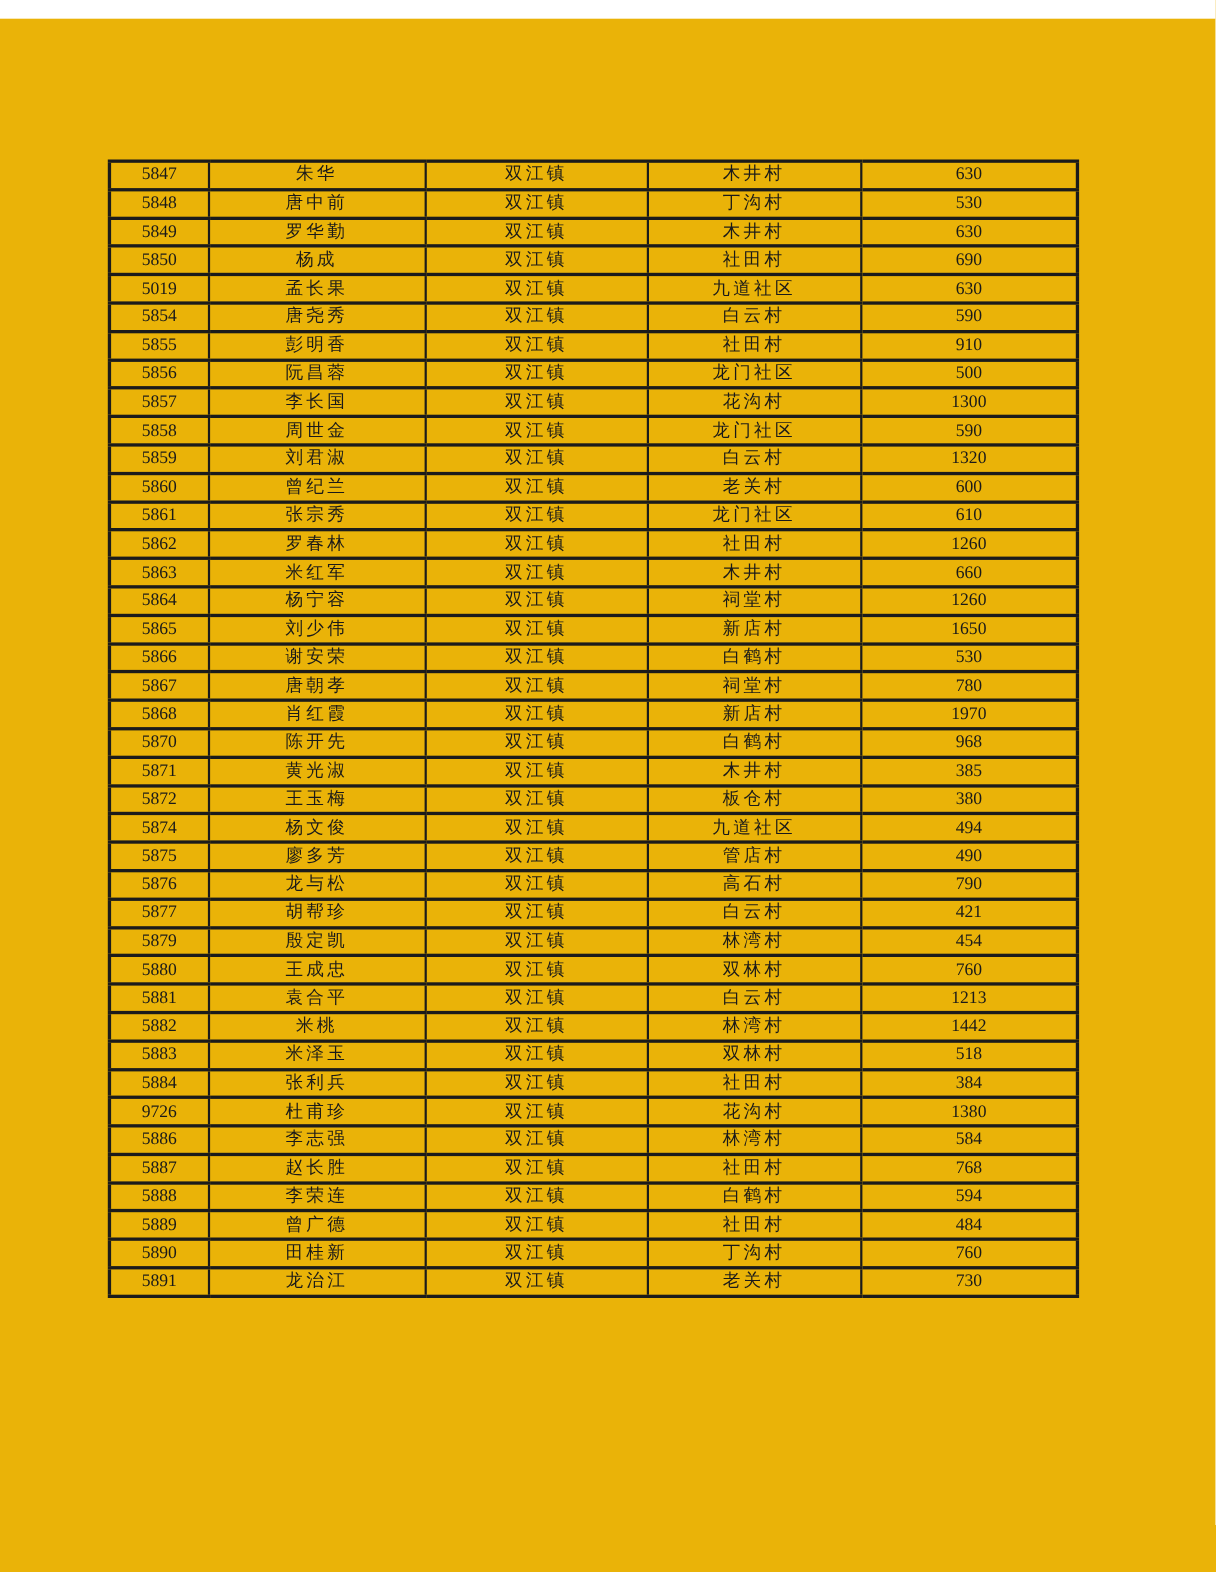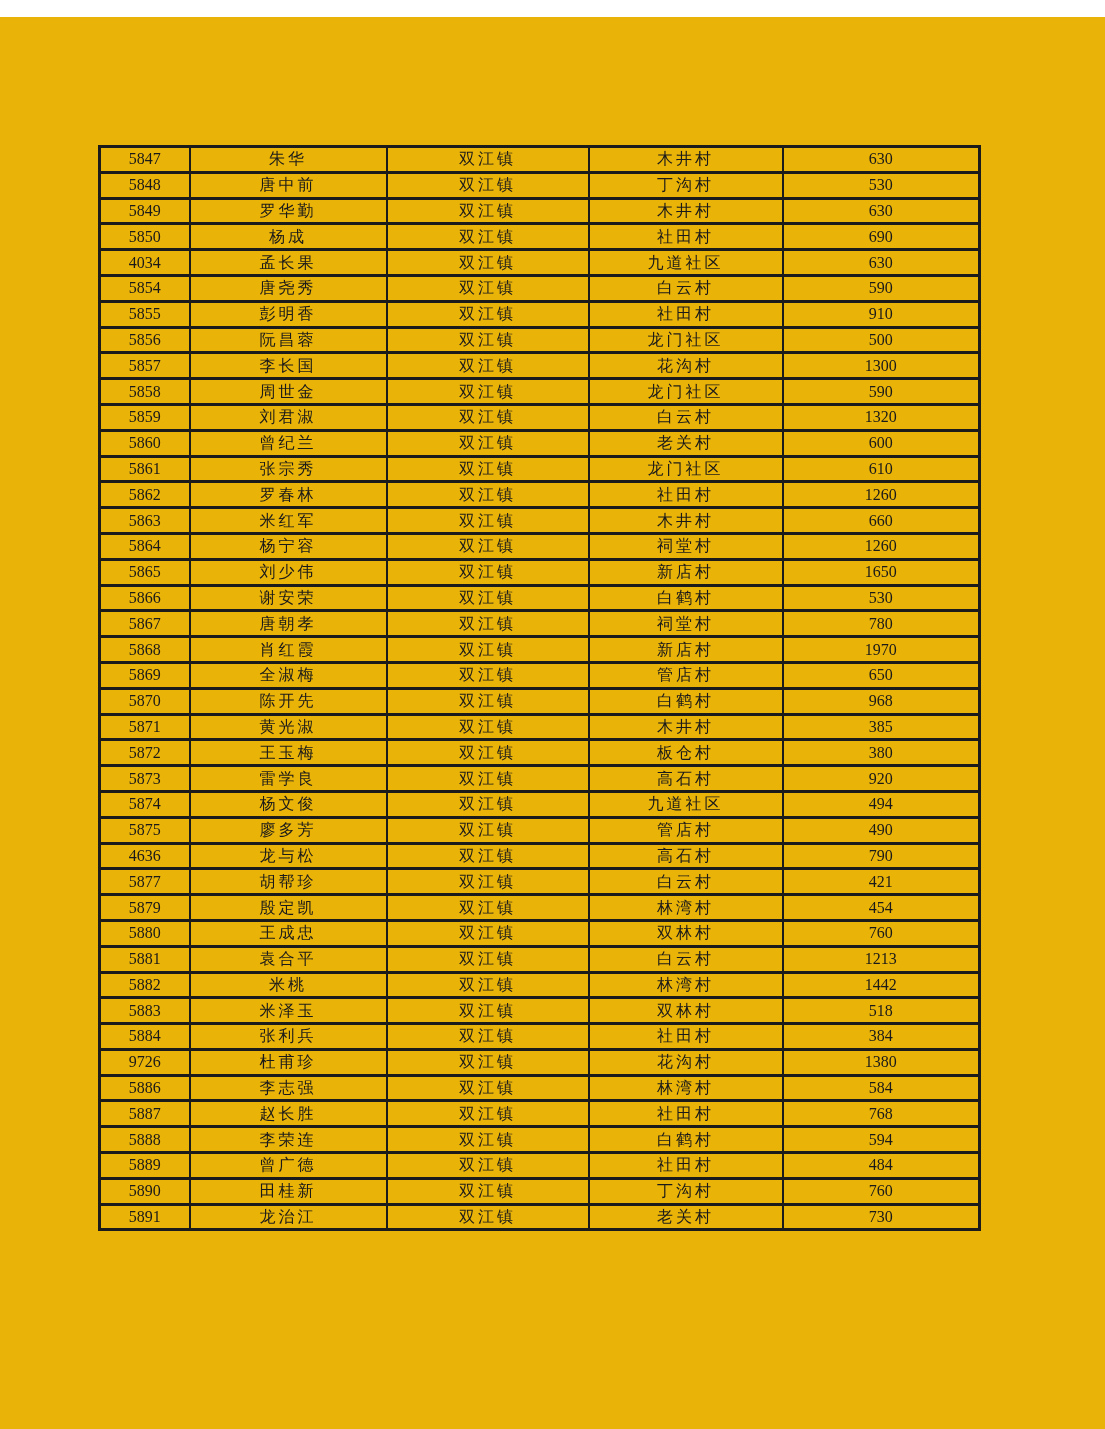--- a/index.html
+++ b/index.html
@@ -96,21 +96,21 @@
           <td class="num">630</td>
         </tr>
         <tr>
           <td class="num">5850</td>
           <td class="cjk">杨成</td>
           <td class="cjk">双江镇</td>
           <td class="cjk">社田村</td>
           <td class="num">690</td>
         </tr>
         <tr>
-          <td class="num">4034</td>
+          <td class="num">5019</td>
           <td class="cjk">孟长果</td>
           <td class="cjk">双江镇</td>
           <td class="cjk">九道社区</td>
           <td class="num">630</td>
         </tr>
         <tr>
           <td class="num">5854</td>
           <td class="cjk">唐尧秀</td>
           <td class="cjk">双江镇</td>
           <td class="cjk">白云村</td>
@@ -208,27 +208,20 @@
           <td class="num">780</td>
         </tr>
         <tr>
           <td class="num">5868</td>
           <td class="cjk">肖红霞</td>
           <td class="cjk">双江镇</td>
           <td class="cjk">新店村</td>
           <td class="num">1970</td>
         </tr>
         <tr>
-          <td class="num">5869</td>
-          <td class="cjk">全淑梅</td>
-          <td class="cjk">双江镇</td>
-          <td class="cjk">管店村</td>
-          <td class="num">650</td>
-        </tr>
-        <tr>
           <td class="num">5870</td>
           <td class="cjk">陈开先</td>
           <td class="cjk">双江镇</td>
           <td class="cjk">白鹤村</td>
           <td class="num">968</td>
         </tr>
         <tr>
           <td class="num">5871</td>
           <td class="cjk">黄光淑</td>
           <td class="cjk">双江镇</td>
@@ -236,42 +229,35 @@
           <td class="num">385</td>
         </tr>
         <tr>
           <td class="num">5872</td>
           <td class="cjk">王玉梅</td>
           <td class="cjk">双江镇</td>
           <td class="cjk">板仓村</td>
           <td class="num">380</td>
         </tr>
         <tr>
-          <td class="num">5873</td>
-          <td class="cjk">雷学良</td>
-          <td class="cjk">双江镇</td>
-          <td class="cjk">高石村</td>
-          <td class="num">920</td>
-        </tr>
-        <tr>
           <td class="num">5874</td>
           <td class="cjk">杨文俊</td>
           <td class="cjk">双江镇</td>
           <td class="cjk">九道社区</td>
           <td class="num">494</td>
         </tr>
         <tr>
           <td class="num">5875</td>
           <td class="cjk">廖多芳</td>
           <td class="cjk">双江镇</td>
           <td class="cjk">管店村</td>
           <td class="num">490</td>
         </tr>
         <tr>
-          <td class="num">4636</td>
+          <td class="num">5876</td>
           <td class="cjk">龙与松</td>
           <td class="cjk">双江镇</td>
           <td class="cjk">高石村</td>
           <td class="num">790</td>
         </tr>
         <tr>
           <td class="num">5877</td>
           <td class="cjk">胡帮珍</td>
           <td class="cjk">双江镇</td>
           <td class="cjk">白云村</td>

